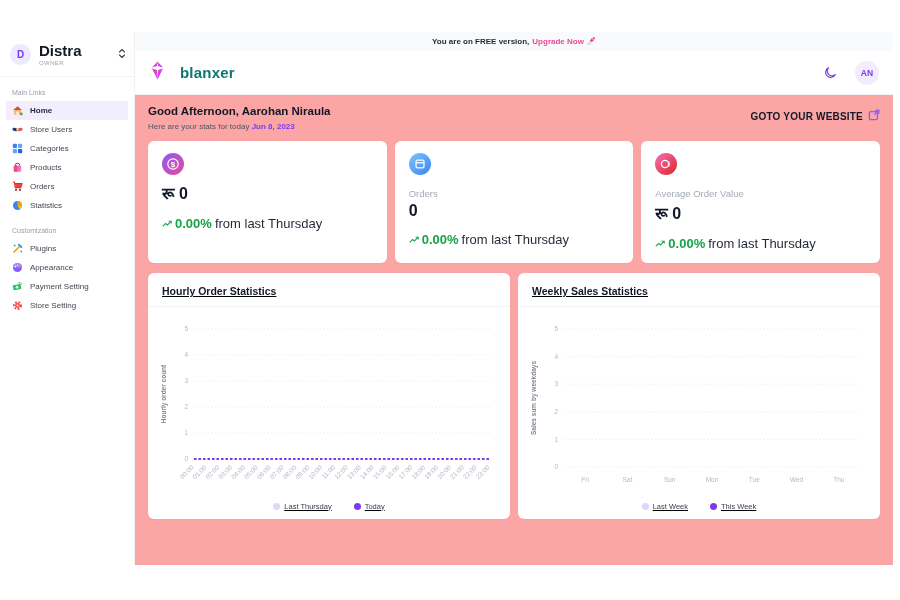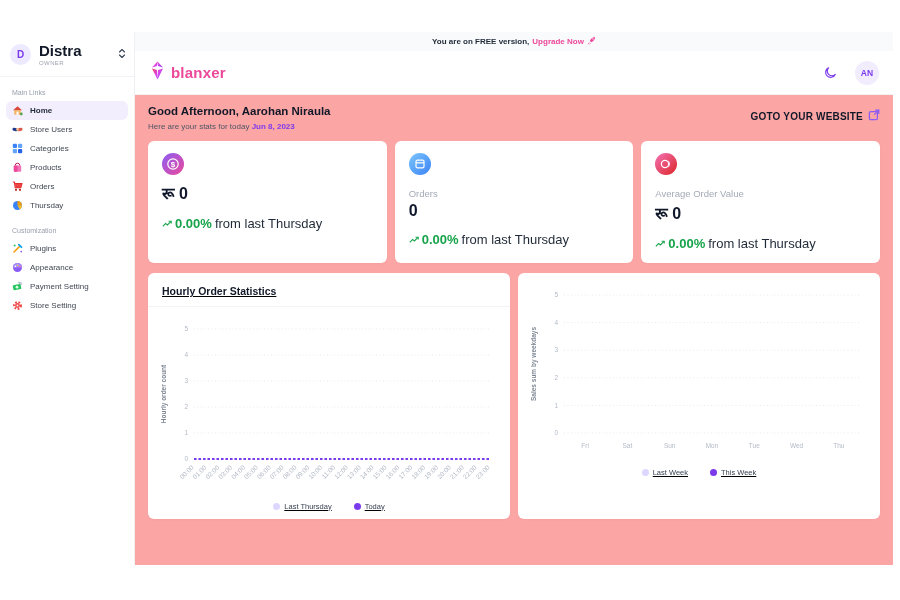--- a/index.html
+++ b/index.html
@@ -11,35 +11,35 @@
   
   .sidebar { width:135px; background:#fff; border-right:1px solid #eef0f4; display:flex; flex-direction:column; }
   .workspace { display:flex; align-items:center; padding:10px 8px 10px 10px; border-bottom:1px solid #f1f3f6; }
   .ws-avatar { width:21px; height:21px; border-radius:50%; background:#ede9fe; color:#7c3aed;
     font-size:10px; font-weight:bold; display:flex; align-items:center; justify-content:center; flex:0 0 auto;}
   .ws-meta { margin-left:8px; flex:1; min-width:0; }
   .ws-name { font-size:15px; font-weight:bold; color:#111827; }
   .ws-role { font-size:6px; color:#9ca3af; letter-spacing:.4px; margin-top:1px; }
   .ws-chevron { color:#374151; flex:0 0 auto; }
   .section-label { font-size:7px; color:#98a0ac; margin:12px 12px 5px; }
-  .nav-item { display:flex; align-items:center; height:19px; margin:0 6px; padding:0 6px; border-radius:6px; cursor:pointer; }
+  .nav-item { display:flex; align-items:center; height:19px; margin:0 6px; padding:0 6px; border-radius:0; cursor:pointer; }
   .nav-item.active { background:#f3eefe; }
   .nav-icon { width:11px; height:11px; display:inline-flex; align-items:center; justify-content:center; flex:0 0 auto; }
   .nav-label { font-size:8px; color:#3f4752; margin-left:7px; }
   .nav-item.active .nav-label { color:#1f2937; font-weight:bold; }
 
   
   .main { flex:1; display:flex; flex-direction:column; min-width:0; }
   .banner { height:19px; background:#f8fafc; display:flex; align-items:center; justify-content:center; gap:3px;
     font-size:8px; font-weight:bold; color:#1f2937; }
   .banner .upgrade { color:#ec4899; cursor:pointer; }
   .header { height:44px; background:#fff; border-bottom:1px solid #f0f2f5; display:flex; align-items:center;
     justify-content:space-between; padding:0 14px; }
   .brand { display:flex; align-items:center; gap:5px; }
-  .brand-text { font-size:15px; font-weight:bold; color:#ec4899; letter-spacing:.2px; }
+  .brand-text { font-size:15px; font-weight:bold; color:#0f766e; letter-spacing:.2px;margin-left:9px; }
   .header-right { display:flex; align-items:center; gap:16px; }
   .moon-btn { width:18px; height:18px; display:flex; align-items:center; justify-content:center; cursor:pointer; }
   .user-avatar { width:24px; height:24px; border-radius:50%; background:#f1ecfe; color:#7c3aed;
     font-size:8.5px; font-weight:bold; display:flex; align-items:center; justify-content:center; cursor:pointer; }
 
   
   .content { flex:1; background:#fca5a5; padding:10px 13px; overflow:hidden; }
   .greeting-row { display:flex; justify-content:space-between; align-items:flex-start; margin-bottom:10px; }
   .greeting-title { font-size:11.5px; font-weight:bold; color:#111827; }
   .greeting-sub { font-size:8px; color:#4b5563; margin-top:5px; }
@@ -147,21 +147,21 @@
       </div>
 
       <div class="nav-item">
         <span class="nav-icon">
           <svg width="11" height="11" viewBox="0 0 11 11">
               <circle cx="5.5" cy="5.5" r="4.5" fill="#3b82f6"></circle>
               <path d="M5.5 5.5 L5.5 1 A4.5 4.5 0 0 1 10 5.5 Z" fill="#f59e0b"></path>
               <path d="M5.5 5.5 L10 5.5 A4.5 4.5 0 0 1 7.8 9.4 Z" fill="#fbbf24"></path>
             </svg>
         </span>
-        <span class="nav-label">Thursday</span>
+        <span class="nav-label">Statistics</span>
       </div>
 
       <div class="section-label">Customization</div>
 
       <div class="nav-item">
         <span class="nav-icon">
           <svg width="11" height="11" viewBox="0 0 11 11">
               <path d="M2 9 L7.5 3.5" stroke="#f59e0b" stroke-width="1.6" stroke-linecap="round"></path>
               <path d="M6.8 1.6 L9.4 4.2" stroke="#0ea5e9" stroke-width="1.8" stroke-linecap="round"></path>
               <circle cx="2.6" cy="2.6" r="1" fill="#22c55e"></circle>
@@ -407,20 +407,21 @@
                     <span>Last Thursday</span>
                   </span>
                   <span class="legend-item">
                     <span class="legend-dot" style="background: rgb(124, 58, 237);"></span>
                     <span>Today</span>
                   </span>
                 </div>
               </div>
           </div>
           <div class="chart-card">
+            <div class="chart-title">Weekly Sales Statistics</div>
             <div class="chart-body">
                 <svg width="338" height="182" viewBox="0 0 338 182">
                   <line x1="36" y1="152" x2="332" y2="152" stroke="#e6e9f0" stroke-width="1" stroke-dasharray="1 2.5"></line>
                   <text x="30" y="154.2" text-anchor="end" class="tick">0</text>
                   <line x1="36" y1="124.4" x2="332" y2="124.4" stroke="#e6e9f0" stroke-width="1" stroke-dasharray="1 2.5"></line>
                   <text x="30" y="126.60000000000001" text-anchor="end" class="tick">1</text>
                   <line x1="36" y1="96.8" x2="332" y2="96.8" stroke="#e6e9f0" stroke-width="1" stroke-dasharray="1 2.5"></line>
                   <text x="30" y="99" text-anchor="end" class="tick">2</text>
                   <line x1="36" y1="69.2" x2="332" y2="69.2" stroke="#e6e9f0" stroke-width="1" stroke-dasharray="1 2.5"></line>
                   <text x="30" y="71.4" text-anchor="end" class="tick">3</text>

